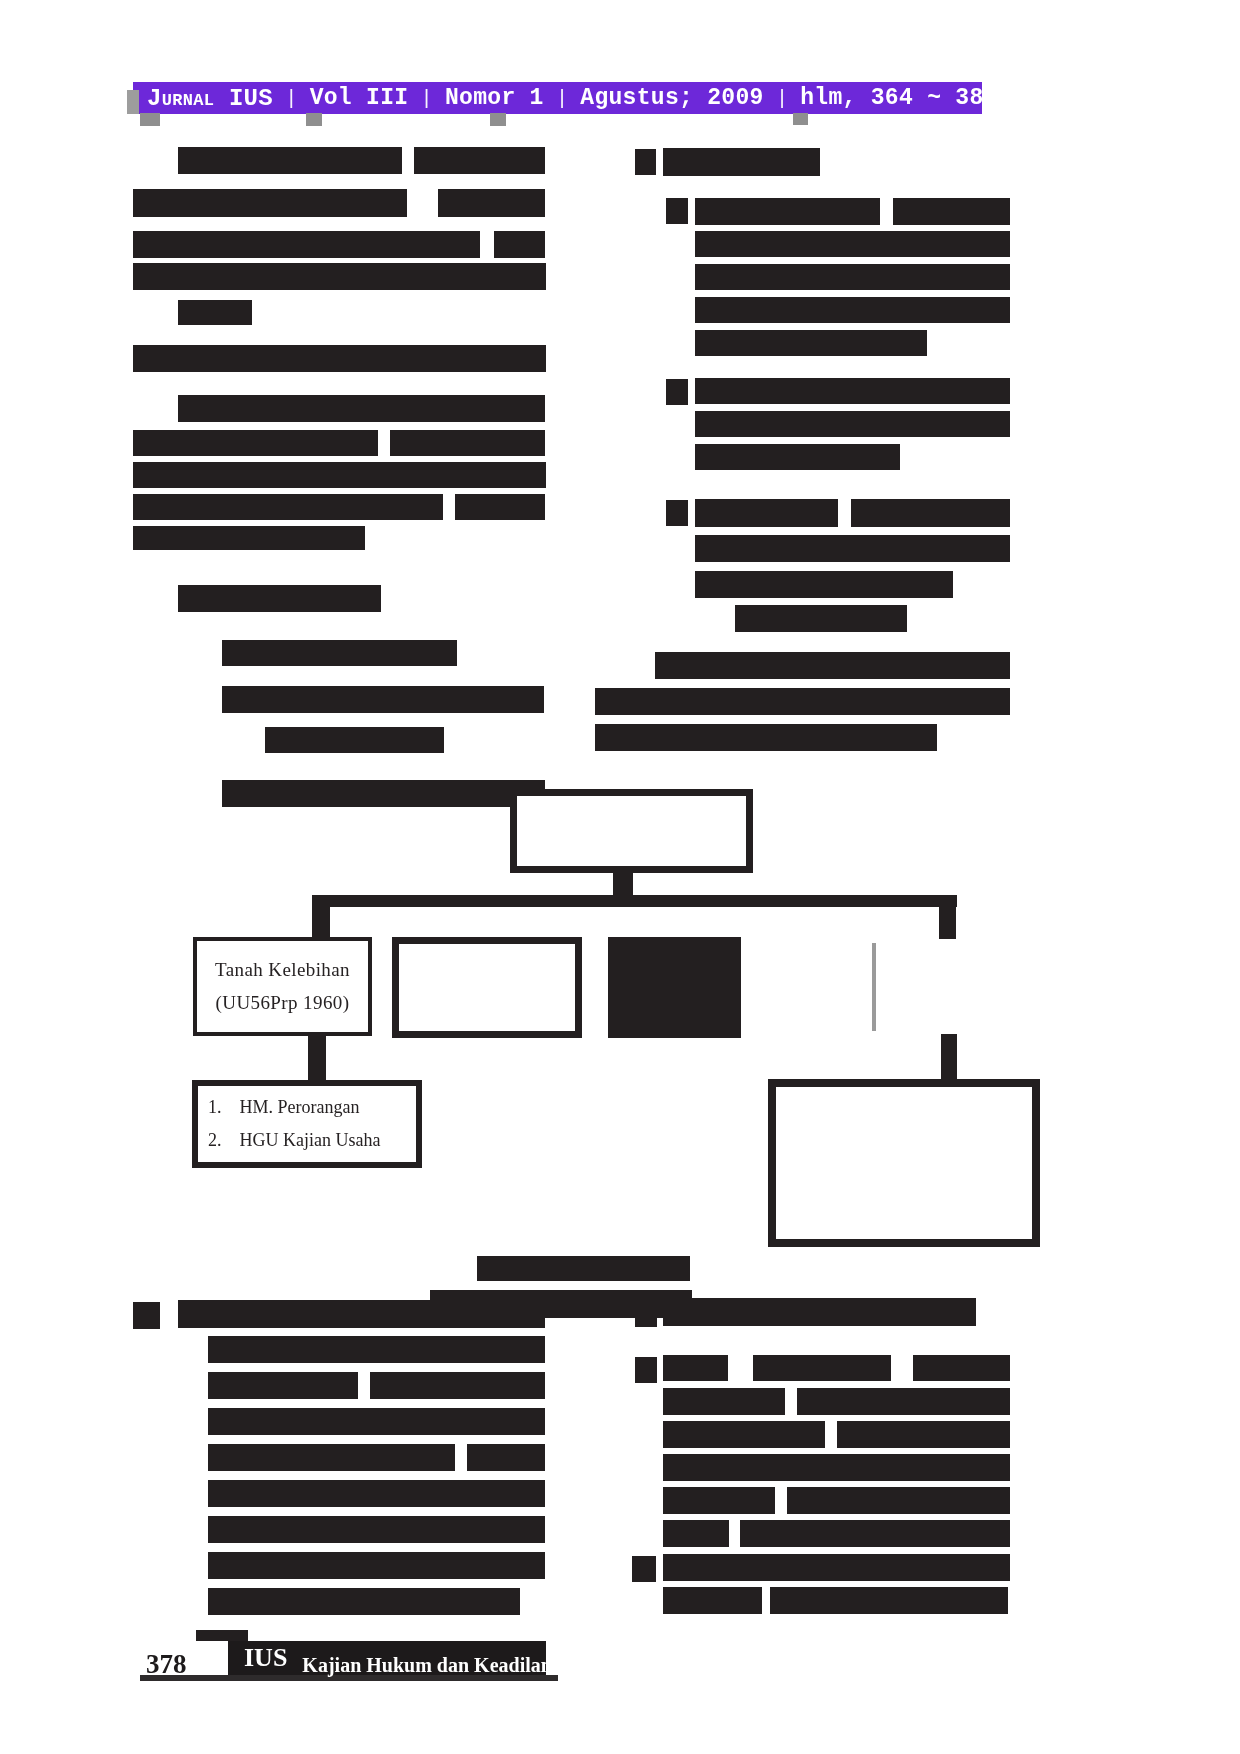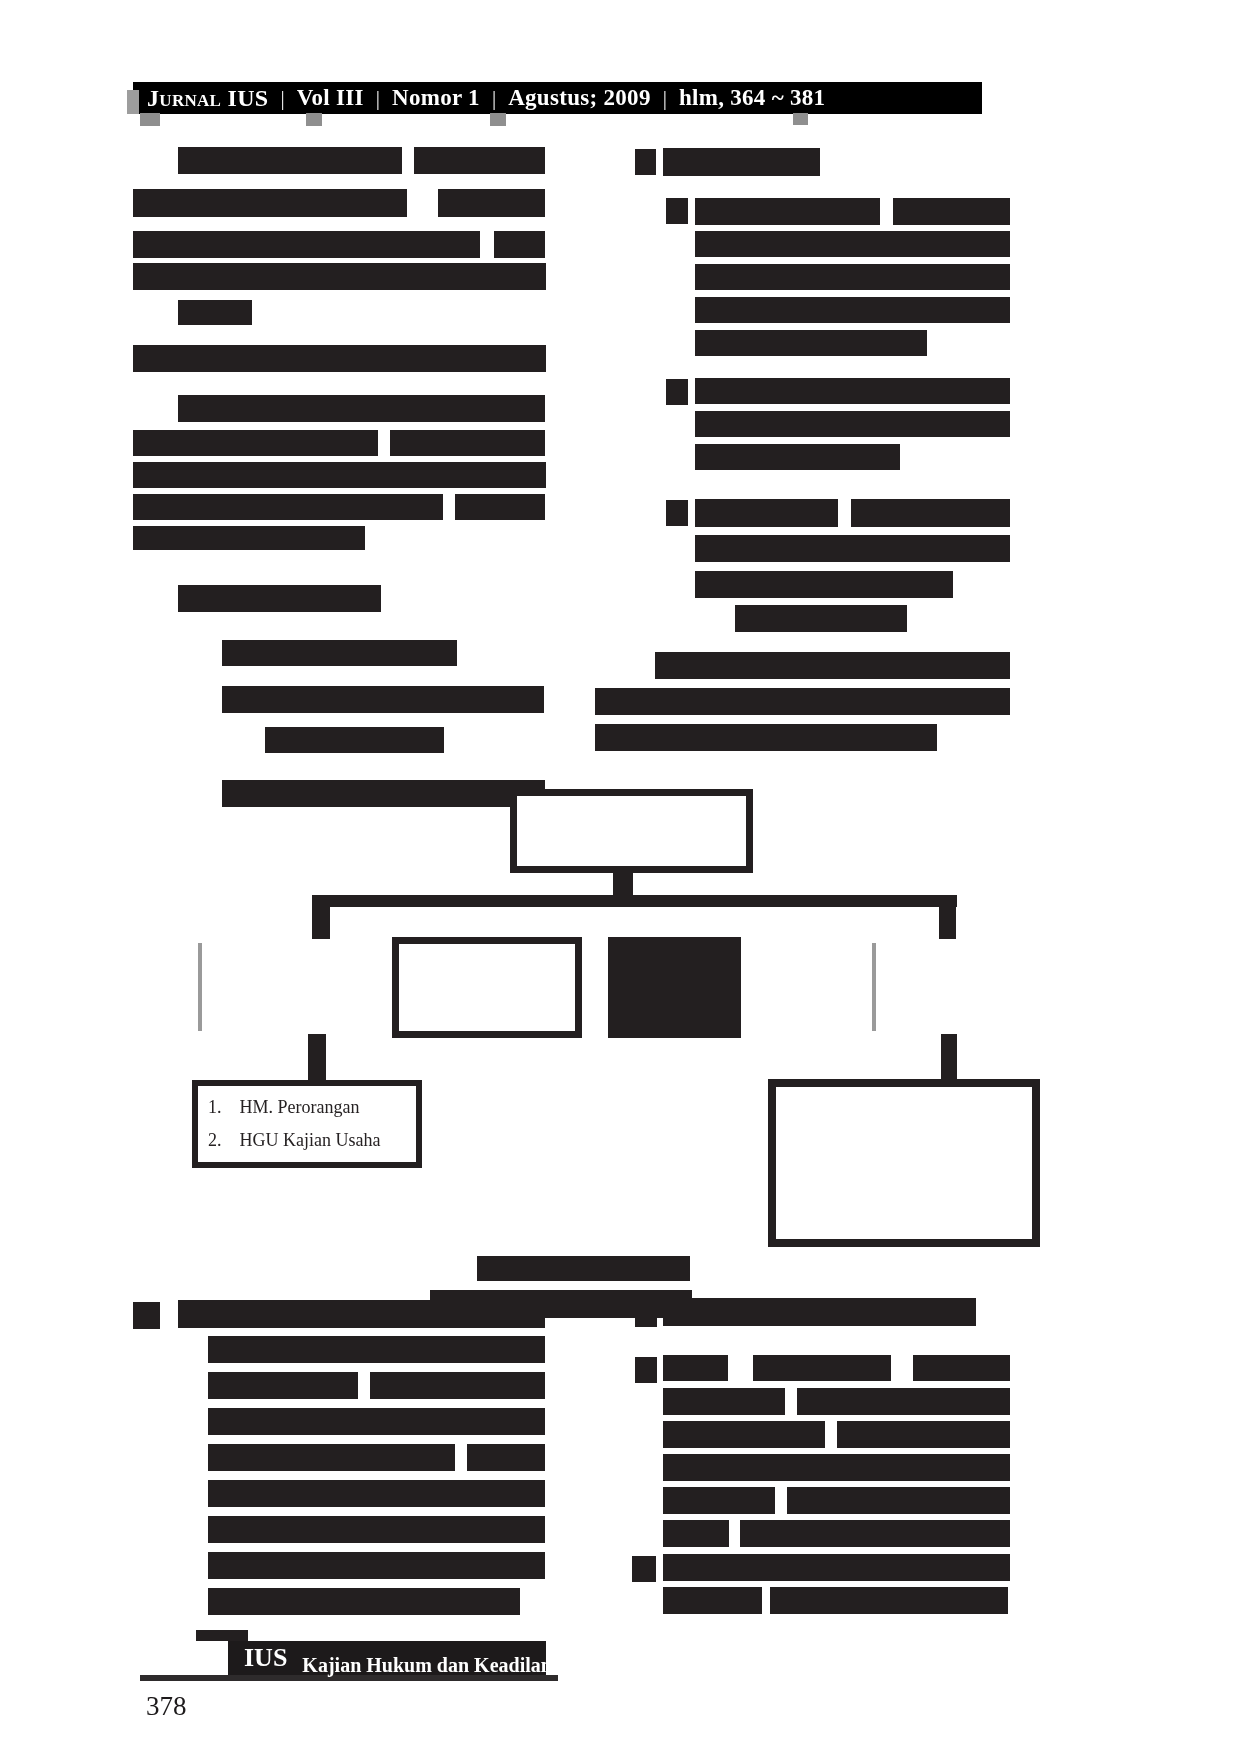--- a/index.html
+++ b/index.html
@@ -6,44 +6,44 @@
   .page {
     position:relative; width:1240px; height:1754px; margin:0 auto;
     background:#ffffff; overflow:hidden;
     font-family:"Liberation Serif","DejaVu Serif",serif; color:#231f20;
   }
   .bar { position:absolute; background:#231f20; }
   .artifact { position:absolute; }
   
   .header-bar {
     position:absolute; left:133px; top:82px; width:849px; height:32px;
-    background:#000000; color:#ffffff; display:flex; align-items:center;
-    padding-left:14px; box-sizing:border-box; white-space:nowrap;
+    background:#6d28d9; color:#ffffff; display:flex; align-items:center;
+    padding-left:14px; box-sizing:border-box; white-space:nowrap;font-family:Liberation Mono, monospace;
   }
   .hseg { font-weight:bold; font-size:23px; letter-spacing:.3px; }
   .hseg.first { font-variant:small-caps; font-size:24px; }
   .hsep { margin:0 12px; font-weight:normal; font-size:21px; opacity:.95; }
   
   .conn { position:absolute; background:#231f20; }
   .fc-box {
     position:absolute; background:#ffffff; border:4px solid #231f20;
     box-sizing:border-box;
   }
   .fc-box.filled { background:#231f20; border:none; }
   .fc-text {
     display:flex; flex-direction:column; align-items:center; justify-content:center;
     height:100%; font-size:19px; color:#262223; gap:11px; letter-spacing:.4px;
   }
   .hm-list { display:flex; flex-direction:column; justify-content:center; height:100%;
              padding-left:10px; box-sizing:border-box; gap:12px; }
   .hm-row { display:flex; gap:18px; font-size:18px; color:#262223; align-items:baseline; }
   
   .footer-num {
-    position:absolute; left:146px; top:1689px; width:80px; height:34px;
-    font-size:27px; font-weight:normal; color:#1d1a1b; display:flex; align-items:center;
+    position:absolute; left:146px; top:1647px; width:80px; height:34px;
+    font-size:27px; font-weight:bold; color:#1d1a1b; display:flex; align-items:center;
   }
   .footer-bar {
     position:absolute; left:228px; top:1641px; width:318px; height:34px;
     background:#1d1a1b; color:#ffffff; display:flex; align-items:center;
     gap:15px; padding-left:16px; box-sizing:border-box; white-space:nowrap;
   }
   .footer-brand { font-size:26px; font-weight:bold; }
   .footer-tag { font-size:20px; font-weight:bold;margin-top:14px; }
 </style>
 </head>
@@ -172,20 +172,26 @@
 
   <div class="conn" style="left:613px;top:866px;width:20px;height:32px"></div>
   <div class="conn" style="left:312px;top:895px;width:645px;height:12px"></div>
   <div class="conn" style="left:312px;top:895px;width:18px;height:44px"></div>
   <div class="conn" style="left:939px;top:895px;width:17px;height:44px"></div>
   <div class="conn" style="left:308px;top:1034px;width:18px;height:48px"></div>
   <div class="conn" style="left:941px;top:1034px;width:16px;height:47px"></div>
 
   <div class="fc-box" style="left:510px;top:789px;width:243px;height:84px;border-width:7px"></div>
 
+  <div class="fc-box" style="left:193px;top:937px;width:179px;height:99px">
+    <div class="fc-text">
+      <span>Tanah Kelebihan</span>
+      <span>(UU56Prp 1960)</span>
+    </div>
+  </div>
 
   <div class="fc-box" style="left:392px;top:937px;width:190px;height:101px;border-width:7px"></div>
 
   <div class="fc-box filled" style="left:608px;top:937px;width:133px;height:101px"></div>
 
 
   <div class="fc-box" style="left:192px;top:1080px;width:230px;height:88px;border-width:6px">
     <div class="hm-list">
       <div class="hm-row">
         <span>1.</span>

